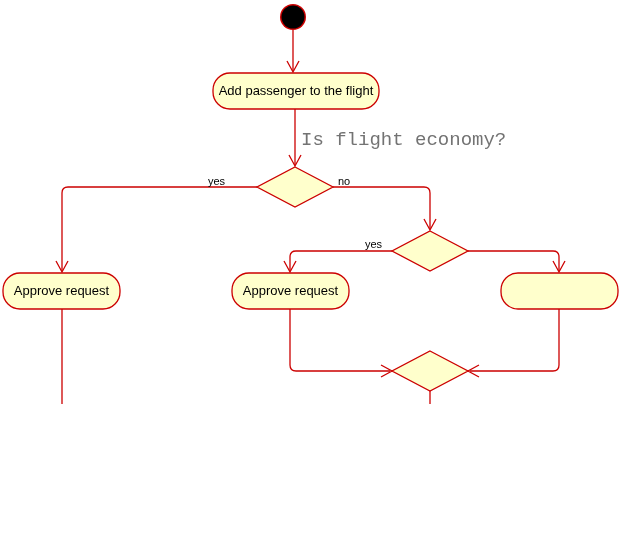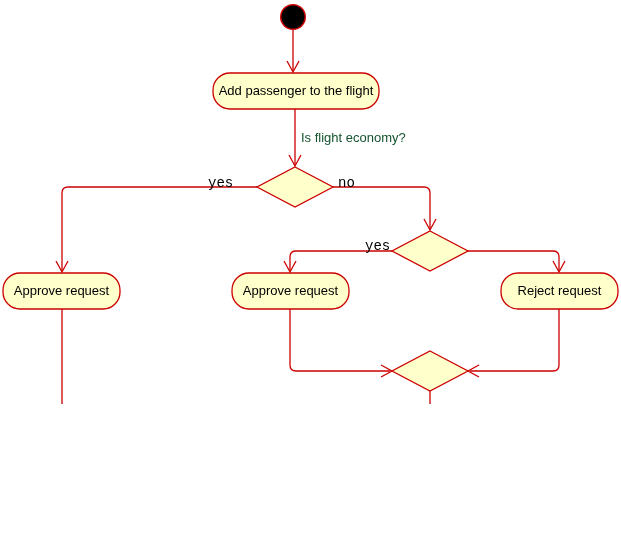--- a/index.html
+++ b/index.html
@@ -55,40 +55,40 @@
   .node-final-ring {
     fill: #ffffff;
     stroke: #cc0000;
     stroke-width: 1.6;
   }
   .node-final-core {
     fill: #000000;
   }
   .label-text {
     position: absolute;
-    font-family: Liberation Sans, sans-serif;
-    font-size: 13px;
-    color: #14532d;
+    font-family: Liberation Mono, monospace;
+    font-size: 19px;
+    color: #737373;
     white-space: nowrap;
     line-height: 1;
   }
   .activity-label {
     position: absolute;
     font-family: "Liberation Sans", sans-serif;
     font-size: 13px;
     color: #000000;
     white-space: nowrap;
     text-align: center;
     line-height: 36px;
     height: 36px;
   }
   .guard-label {
     position: absolute;
-    font-family: Liberation Mono, monospace;
-    font-size: 14px;
+    font-family: Liberation Sans, sans-serif;
+    font-size: 11px;
     color: #000000;
     white-space: nowrap;
     line-height: 1;
   }
 </style>
 </head>
 <body>
 
 <div id="diagram-canvas">
 
@@ -155,15 +155,14 @@
 
   <div class="guard-label" style="left:338px; top:176px;text-align:right;">no</div>
 
 
   <div class="guard-label" style="left:365px; top:239px;">yes</div>
 
   <div class="activity-label" style="left:3px; top:273px; width:117px;">Approve request</div>
 
   <div class="activity-label" style="left:232px; top:273px; width:117px;">Approve request</div>
 
-  <div class="activity-label" style="left:501px; top:273px; width:117px;">Reject request</div>
 
 </div>
 
 </body></html>

